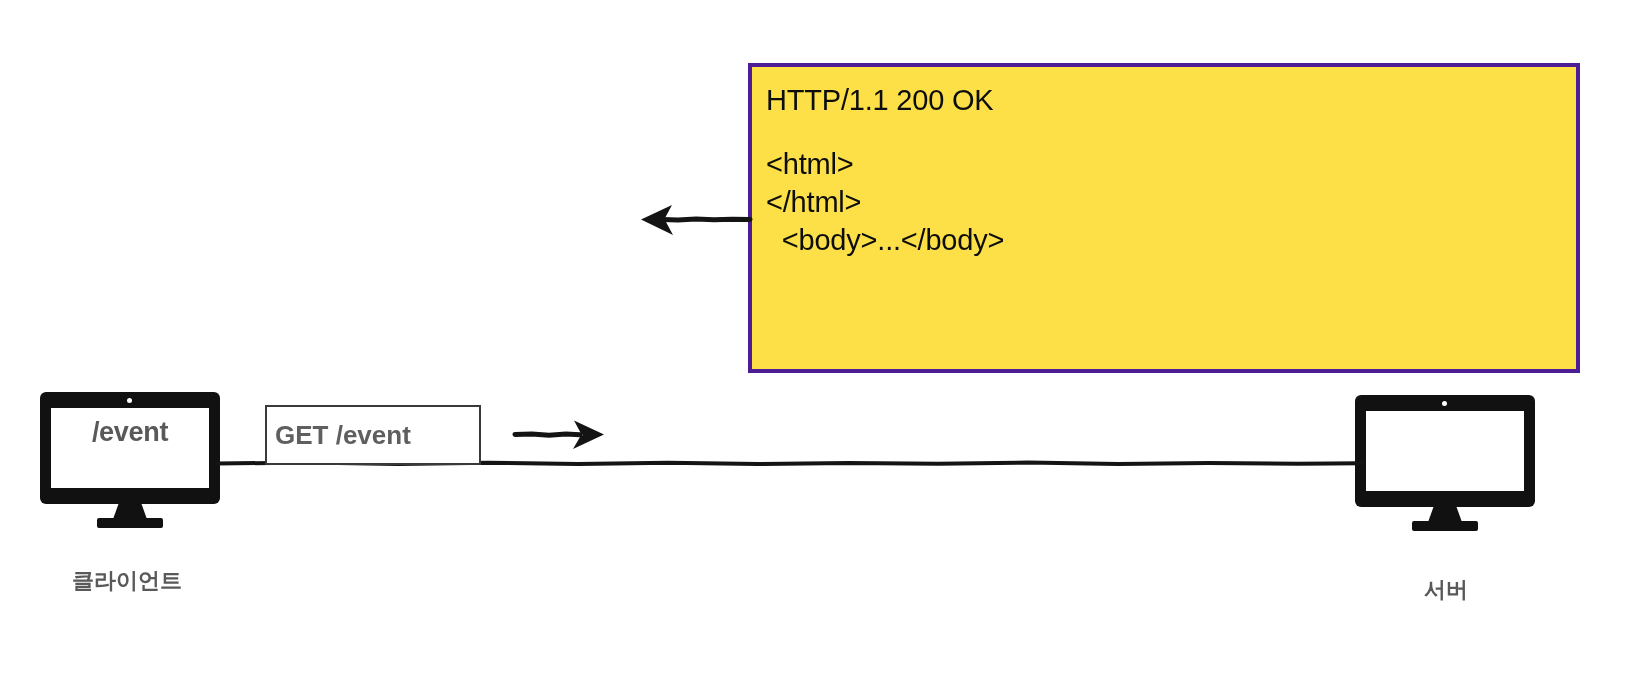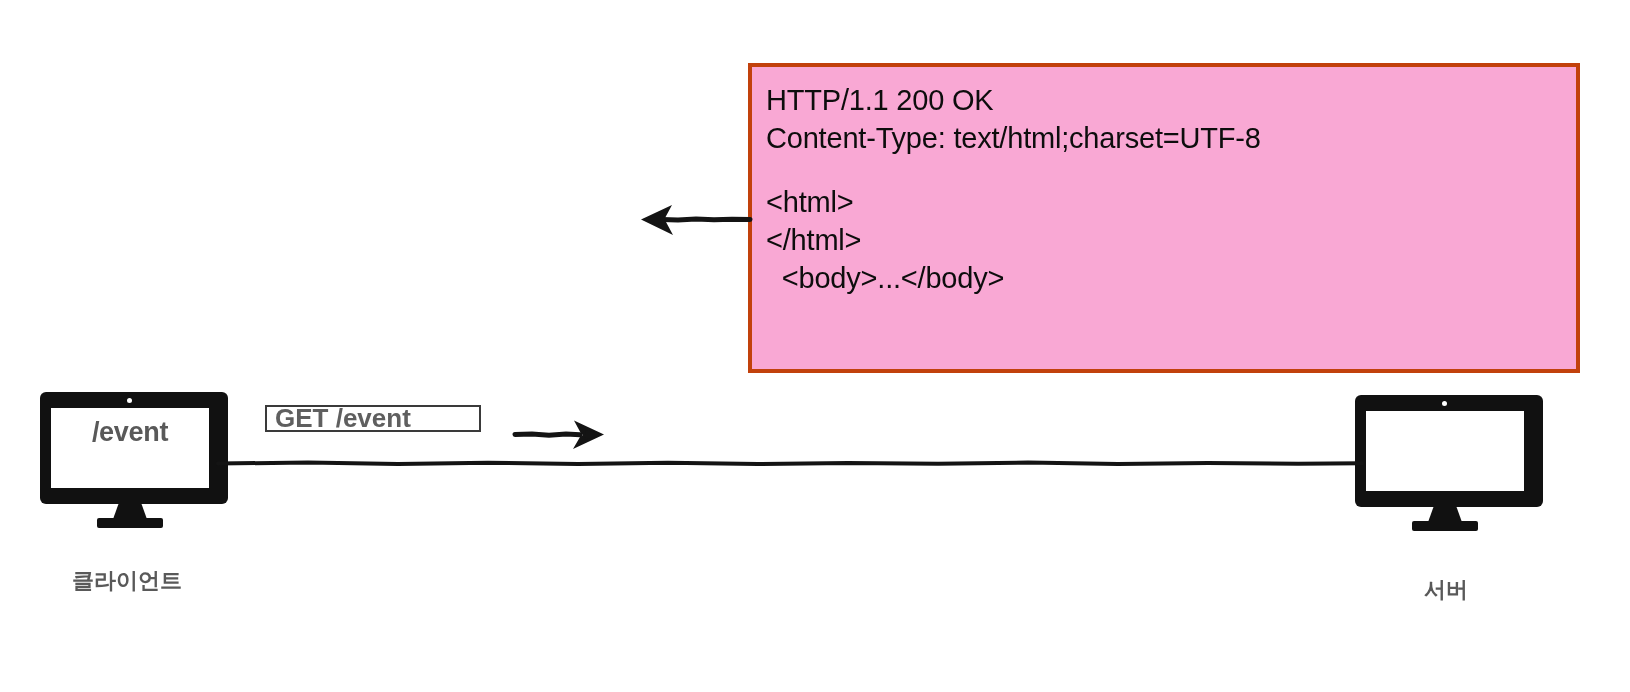--- a/index.html
+++ b/index.html
@@ -12,21 +12,21 @@
   }
   #canvas {
     position: relative;
     width: 1630px;
     height: 692px;
     background: #ffffff;
     overflow: hidden;
   }
 
   
-  .monitor { position: absolute; padding-left: 8px; }
+  .monitor { position: absolute; }
   .monitor .bezel {
     position: absolute;
     left: 0; top: 0;
     width: 100%;
     box-sizing: border-box;
     background: #111111;
     border-radius: 6px;
   }
   .monitor .screen {
     position: absolute;
@@ -66,22 +66,22 @@
     font-weight: bold;
     font-size: 22px;
     white-space: nowrap;
     font-family: Liberation Mono, monospace;
   }
 
   
   .response-box {
     position: absolute;
     box-sizing: border-box;
-    background: #f9a8d4;
-    border: 4px solid #c2410c;
+    background: #fde047;
+    border: 4px solid #4c1d95;
   }
   .response-box .rb-inner {
     position: absolute;
     left: 14px;
     top: 14px;
     right: 10px;
   }
   .resp-line {
     color: #0d0d0d;
     font-size: 29px;
@@ -116,21 +116,20 @@
   .wire svg { display: block; overflow: visible; }
 </style>
 </head>
 <body>
 
 <div id="canvas">
 
   <div class="response-box" style="left:748px; top:63px; width:832px; height:310px;">
     <div class="rb-inner">
       <div class="resp-line">HTTP/1.1 200 OK</div>
-      <div class="resp-line">Content-Type: text/html;charset=UTF-8</div>
       <div class="resp-line blank"></div>
       <div class="resp-line">&lt;html&gt;</div>
       <div class="resp-line">&lt;/html&gt;</div>
       <div class="resp-line">  &lt;body&gt;...&lt;/body&gt;</div>
     </div>
   </div>
 
   <div class="wire" style="left:632px; top:198px; width:120px; height:44px;">
     <svg width="120" height="44" viewBox="0 0 120 44" aria-hidden="true">
       <path d="M118 21.5 L 100 21.2 L 82 21.8 L 64 21.1 L 46 21.9 L 30 21.4" stroke="#141414" stroke-width="5" fill="none" stroke-linecap="round"></path>
@@ -164,21 +163,21 @@
   <div class="node-caption" style="left:1424px; top:575px;">서버</div>
 
   <div class="wire" style="left:218px; top:452px; width:1144px; height:22px;">
     <svg width="1144" height="22" viewBox="0 0 1144 22" aria-hidden="true">
       <path d="M0 11.5 L 90 10.6 L 180 12.0 L 270 10.8 L 360 11.9 L 450 10.7
                L 540 12.1 L 630 10.9 L 720 11.8 L 810 10.6 L 900 12.0 L 990 10.9
                L 1080 11.7 L 1144 11.2" stroke="#141414" stroke-width="4" fill="none" stroke-linecap="round"></path>
     </svg>
   </div>
 
-  <div class="request-box" style="left:265px; top:405px; width:216px; height:27px;">
+  <div class="request-box" style="left:265px; top:405px; width:216px; height:60px;">
     <span class="rq-text">GET /event</span>
   </div>
 
   <div class="wire" style="left:512px; top:414px; width:100px; height:42px;">
     <svg width="100" height="42" viewBox="0 0 100 42" aria-hidden="true">
       <path d="M3 20.5 L 20 20.0 L 37 21.2 L 54 20.1 L 68 20.8" stroke="#141414" stroke-width="5" fill="none" stroke-linecap="round"></path>
       <path d="M92 20.6 L 62 6.5 L 69 19.5 L 71 21 L 68 23 L 61 35 Z" fill="#141414"></path>
       <path d="M91.5 20.6 L 73 15.8 L 74 21 L 72 26 Z" fill="#141414"></path>
     </svg>
   </div>

